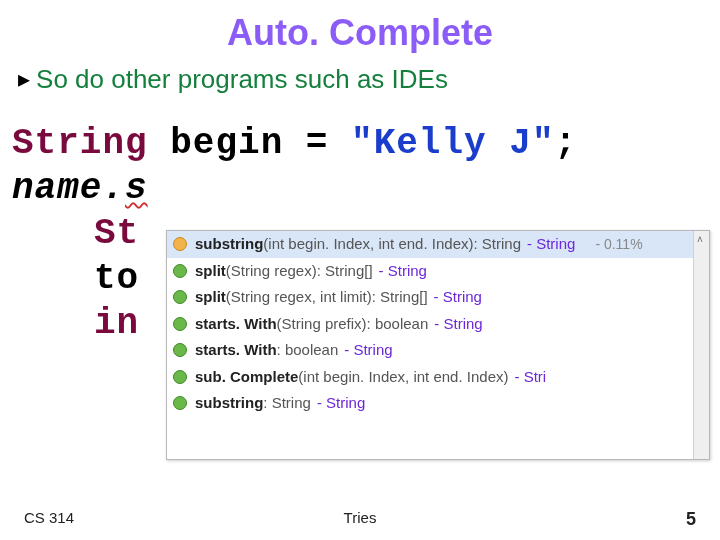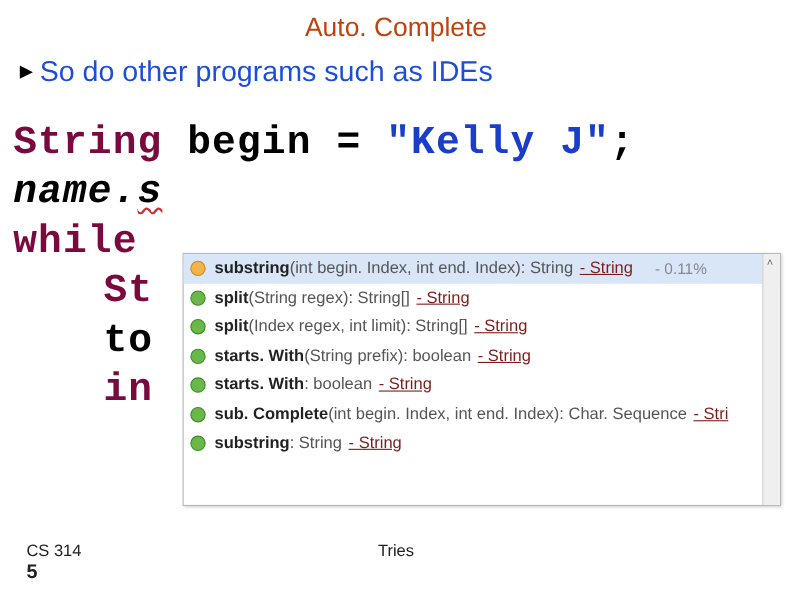--- a/index.html
+++ b/index.html
@@ -12,40 +12,40 @@
     overflow: hidden;
   }
   .slide {
     width: 100%;
     height: 100%;
     position: relative;
     padding: 12px 0 0 0;
   }
   .title {
     text-align: center;
-    font-size: 24px;
-    font-weight: normal;
-    color: #c2410c;
+    font-size: 36px;
+    font-weight: bold;
+    color: #8b5cf6;
     margin-bottom: 10px;
   }
   .bullet-row {
     padding-left: 18px;
     display: flex;
     align-items: center;
     gap: 6px;
   }
   .bullet-icon {
     font-size: 24px;
     line-height: 1;
     position: relative;
     top: -1px;
   }
   .bullet-text {
     font-size: 26px;
-    color: #1d4ed8;
+    color: #15803d;
   }
   .code-area {
     position: relative;
     margin-top: 26px;
     padding-left: 12px;
     font-family: "Courier New", Courier, monospace;
     font-weight: bold;
     font-size: 36px;
     line-height: 1.25;
     color: #000;
@@ -91,21 +91,21 @@
     height: 14px;
     border-radius: 50%;
     margin-right: 8px;
     flex-shrink: 0;
   }
   .icon-orange { background: #f2b34a; border: 1px solid #c78a1f; }
   .icon-green { background: #6bb84a; border: 1px solid #3e8a28; }
   .method-name { font-weight: bold; color: #222; }
   .method-params { color: #555; }
   .method-return { color: #555; }
-  .method-tail { color: #7f1d1d; margin-left: 6px; text-decoration: underline; }
+  .method-tail { color: #6d28d9; margin-left: 6px; }
   .pct { color: #888; margin-left: 20px; font-size: 14px; }
 
   .popup-scroll {
     position: absolute;
     right: 0;
     top: 0;
     bottom: 0;
     width: 16px;
     background: #efefef;
     border-left: 1px solid #d0d0d0;
@@ -121,21 +121,20 @@
   .footer {
     position: absolute;
     bottom: 10px;
     left: 0;
     width: 100%;
     display: flex;
     justify-content: space-between;
     padding: 0 24px;
     font-size: 15px;
     color: #222;
-    flex-direction: column;
   }
   .footer .center { position: absolute; left: 50%; transform: translateX(-50%); }
   .footer .right { font-weight: bold; font-size: 18px; }
 </style>
 </head>
 <body>
 
 <div class="slide">
 
   <div class="title">Auto. Complete</div>
@@ -144,23 +143,20 @@
     <span class="bullet-icon">▸</span>
     <span class="bullet-text">So do other programs such as IDEs</span>
   </div>
 
   <div class="code-area">
     <div>
       <span class="kw">String</span><span> begin = </span><span class="str">"Kelly J"</span><span>;</span>
     </div>
     <div class="ital">
       <span>name.</span><span class="squiggle">s</span>
-    </div>
-    <div>
-      <span class="kw">while</span>
     </div>
     <div class="indent">
       <span class="kw">St</span>
     </div>
     <div class="indent">
       <span>to</span>
     </div>
     <div class="indent">
       <span class="kw">in</span>
     </div>
@@ -179,42 +175,41 @@
         <div class="popup-row">
           <span class="popup-icon icon-green"></span>
           <span class="method-name">split</span>
           <span class="method-params">(String regex)</span>
           <span class="method-return"> : String[]</span>
           <span class="method-tail">- String</span>
         </div>
         <div class="popup-row">
           <span class="popup-icon icon-green"></span>
           <span class="method-name">split</span>
-          <span class="method-params">(Index regex, int limit)</span>
+          <span class="method-params">(String regex, int limit)</span>
           <span class="method-return"> : String[]</span>
           <span class="method-tail">- String</span>
         </div>
         <div class="popup-row">
           <span class="popup-icon icon-green"></span>
           <span class="method-name">starts. With</span>
           <span class="method-params">(String prefix)</span>
           <span class="method-return"> : boolean</span>
           <span class="method-tail">- String</span>
         </div>
         <div class="popup-row">
           <span class="popup-icon icon-green"></span>
           <span class="method-name">starts. With</span>
           <span class="method-return"> : boolean</span>
           <span class="method-tail">- String</span>
         </div>
         <div class="popup-row">
           <span class="popup-icon icon-green"></span>
           <span class="method-name">sub. Complete</span>
           <span class="method-params">(int begin. Index, int end. Index)</span>
-          <span class="method-return"> : Char. Sequence</span>
           <span class="method-tail">- Stri</span>
         </div>
         <div class="popup-row">
           <span class="popup-icon icon-green"></span>
           <span class="method-name">substring</span>
           <span class="method-return"> : String</span>
           <span class="method-tail">- String</span>
         </div>
       </div>
     <div class="popup-scroll">

